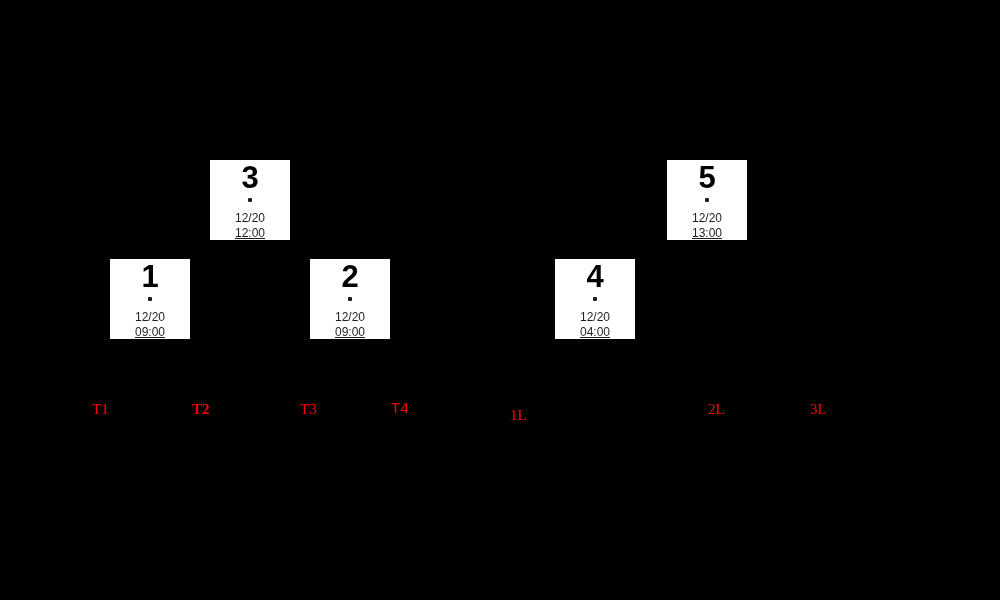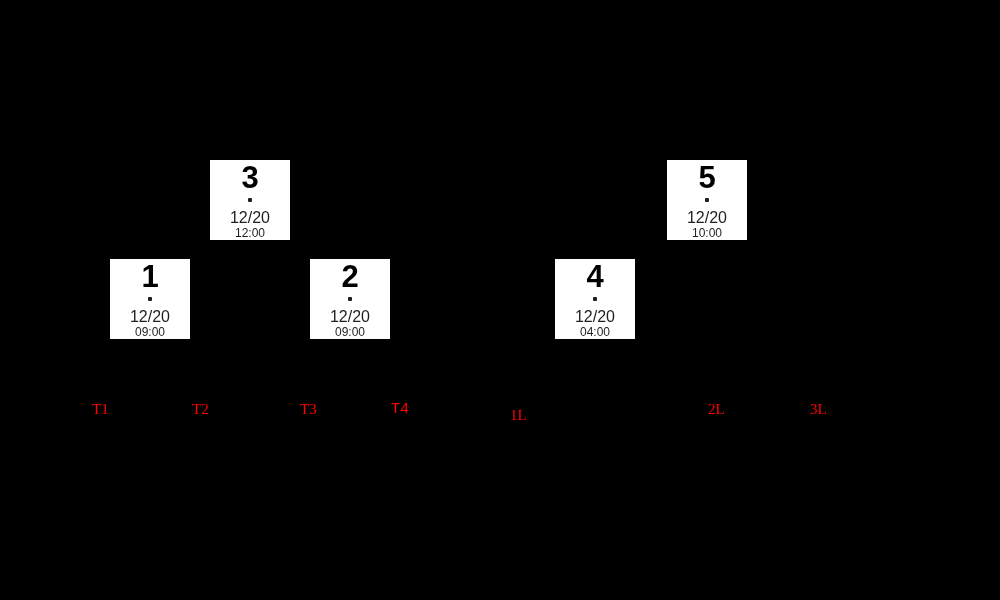--- a/index.html
+++ b/index.html
@@ -38,30 +38,31 @@
     letter-spacing: 0;
   }
   .match-dot {
     width: 4px;
     height: 4px;
     border-radius: 1px;
     background: var(--match-datetime, #1f1f1f);
     margin-top: 3px;
   }
   .match-date {
-    font-size: 16px;
+    font-size: 12px;
     line-height: 14px;
     margin-top: 9px;
     color: var(--match-datetime, #1f1f1f);
   }
   .match-time {
     font-size: 12px;
     line-height: 14px;
     margin-top: 1px;
     color: var(--match-datetime, #1f1f1f);
+    text-decoration: underline;
   }
   .slot-label {
     position: absolute;
     color: var(--slot-label, #ff0000);
     font-family: "Liberation Serif", serif;
     font-size: 15px;
     line-height: 17px;
     white-space: nowrap;
   }
 </style>
@@ -91,25 +92,25 @@
       <div class="match" style="left: 555px; top: 259px;">
     <div class="match-number">4</div>
     <div class="match-dot"></div>
     <div class="match-date">12/20</div>
     <div class="match-time">04:00</div>
   </div>
       <div class="match" style="left: 667px; top: 160px;">
     <div class="match-number">5</div>
     <div class="match-dot"></div>
     <div class="match-date">12/20</div>
-    <div class="match-time">10:00</div>
+    <div class="match-time">13:00</div>
   </div>
     </div>
   <div id="labels-layer">
       <div class="slot-label" style="left: 92px; top: 401px;">T1</div>
-      <div class="slot-label" style="left: 192px; top: 401px;">T2</div>
+      <div class="slot-label" style="left: 192px; top: 401px; font-weight: bold;">T2</div>
       <div class="slot-label" style="left: 300px; top: 401px;">T3</div>
       <div class="slot-label" style="left: 391px; top: 401px; font-family: Liberation Mono, monospace;">T4</div>
       <div class="slot-label" style="left: 510px; top: 407px;">1L</div>
       <div class="slot-label" style="left: 660px; top: 401px; margin-left: 48px;">2L</div>
       <div class="slot-label" style="left: 810px; top: 401px;">3L</div>
     </div>
 </div>
 
 </body></html>

